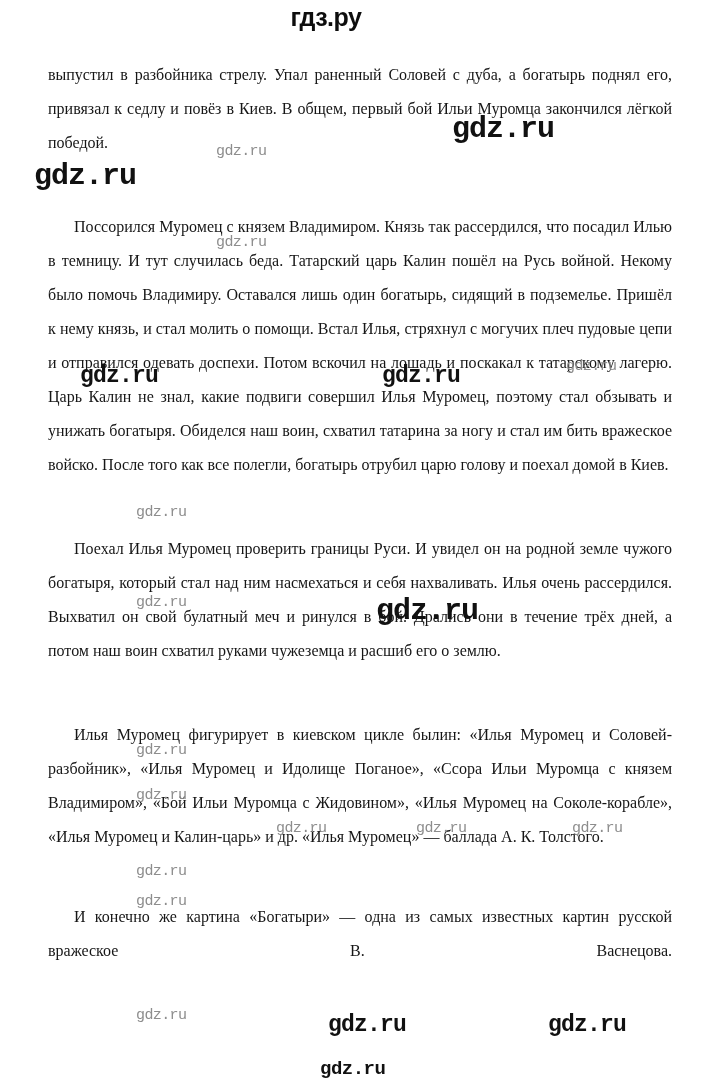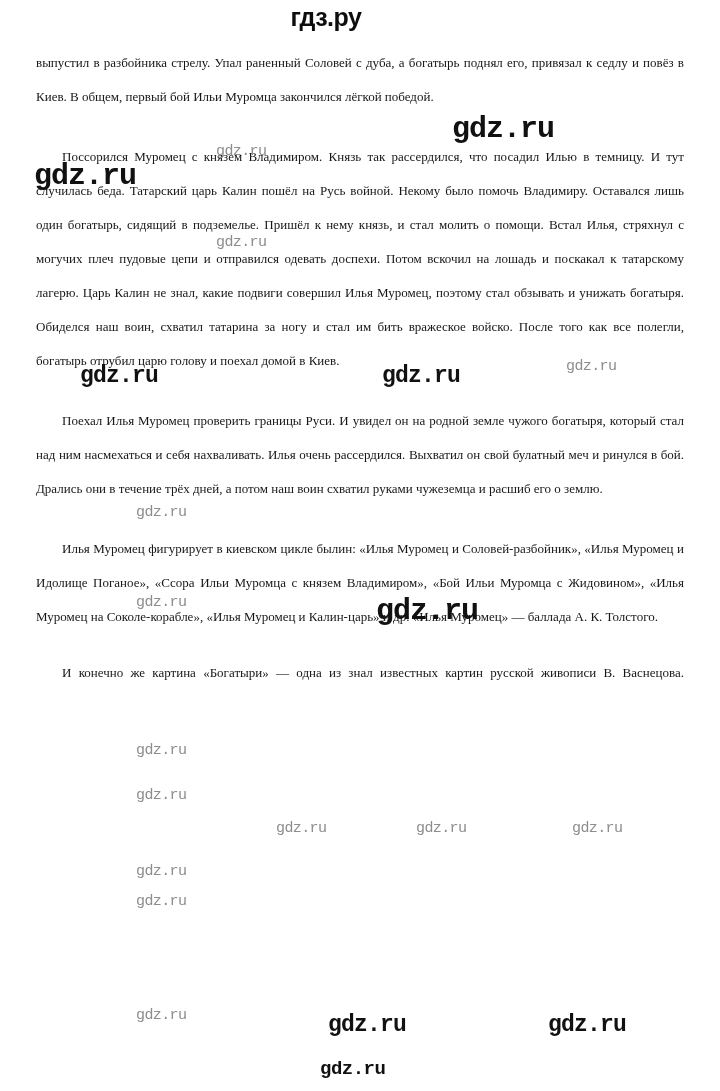--- a/index.html
+++ b/index.html
@@ -36,24 +36,24 @@
   }
 
   
   .doc {
     position: absolute;
     top: 44px;
     left: 34px;
     width: 652px;
   }
   .para {
-    margin: 2px;
+    margin: 14px;
     text-align: justify;
     text-justify: inter-word;
-    font-size: 13px;
+    font-size: 16px;
     line-height: 34px;
     color: #161616;
   }
   .para.indent {
     text-indent: 26px;
   }
   .para.no-indent {
     text-indent: 0;
   }
   .gap-lg { height: 22px; }
@@ -110,21 +110,21 @@
   <p class="para no-indent">выпустил в разбойника стрелу. Упал раненный Соловей с дуба, а богатырь поднял его, привязал к седлу и повёз в Киев. В общем, первый бой Ильи Муромца закончился лёгкой победой.</p>
   <div class="gap-lg"></div>
   <p class="para indent">Поссорился Муромец с князем Владимиром. Князь так рассердился, что посадил Илью в темницу. И тут случилась беда. Татарский царь Калин пошёл на Русь войной. Некому было помочь Владимиру. Оставался лишь один богатырь, сидящий в подземелье. Пришёл к нему князь, и стал молить о помощи. Встал Илья, стряхнул с могучих плеч пудовые цепи и отправился одевать доспехи. Потом вскочил на лошадь и поскакал к татарскому лагерю. Царь Калин не знал, какие подвиги совершил Илья Муромец, поэтому стал обзывать и унижать богатыря. Обиделся наш воин, схватил татарина за ногу и стал им бить вражеское войско. После того как все полегли, богатырь отрубил царю голову и поехал домой в Киев.</p>
   <div class="gap-lg"></div>
   <p class="para indent">Поехал Илья Муромец проверить границы Руси. И увидел он на родной земле чужого богатыря, который стал над ним насмехаться и себя нахваливать. Илья очень рассердился. Выхватил он свой булатный меч и ринулся в бой. Дрались они в течение трёх дней, а потом наш воин схватил руками чужеземца и расшиб его о землю.</p>
   <div class="gap-lg"></div>
   <p class="para indent">Илья Муромец фигурирует в киевском цикле былин: «Илья Муромец и Соловей-разбойник», «Илья Муромец и Идолище Поганое», «Ссора Ильи Муромца с князем Владимиром», «Бой Ильи Муромца с Жидовином», «Илья Муромец на Соколе-корабле», «Илья Муромец и Калин-царь» и др. «Илья Муромец» — баллада А. К. Толстого.</p>
   <div class="gap-xs"></div>
   <div class="gap-sm"></div>
   <div class="gap-sm"></div>
-  <p class="para indent">И конечно же картина «Богатыри» — одна из знал известных картин русской живописи В. Васнецова.</p>
+  <p class="para indent">И конечно же картина «Богатыри» — одна из самых известных картин русской вражеское В. Васнецова.</p>
 </div>
 
 <div id="watermark-layer">
     <span class="wm big" style="left: 452px; top: 112px;">gdz.ru</span>
     <span class="wm big" style="left: 34px; top: 159px;">gdz.ru</span>
     <span class="wm small" style="left: 216px; top: 143px;">gdz.ru</span>
     <span class="wm small" style="left: 216px; top: 234px;">gdz.ru</span>
     <span class="wm small" style="left: 566px; top: 358px;">gdz.ru</span>
     <span class="wm medium" style="left: 80px; top: 363px;">gdz.ru</span>
     <span class="wm medium" style="left: 382px; top: 363px;">gdz.ru</span>

